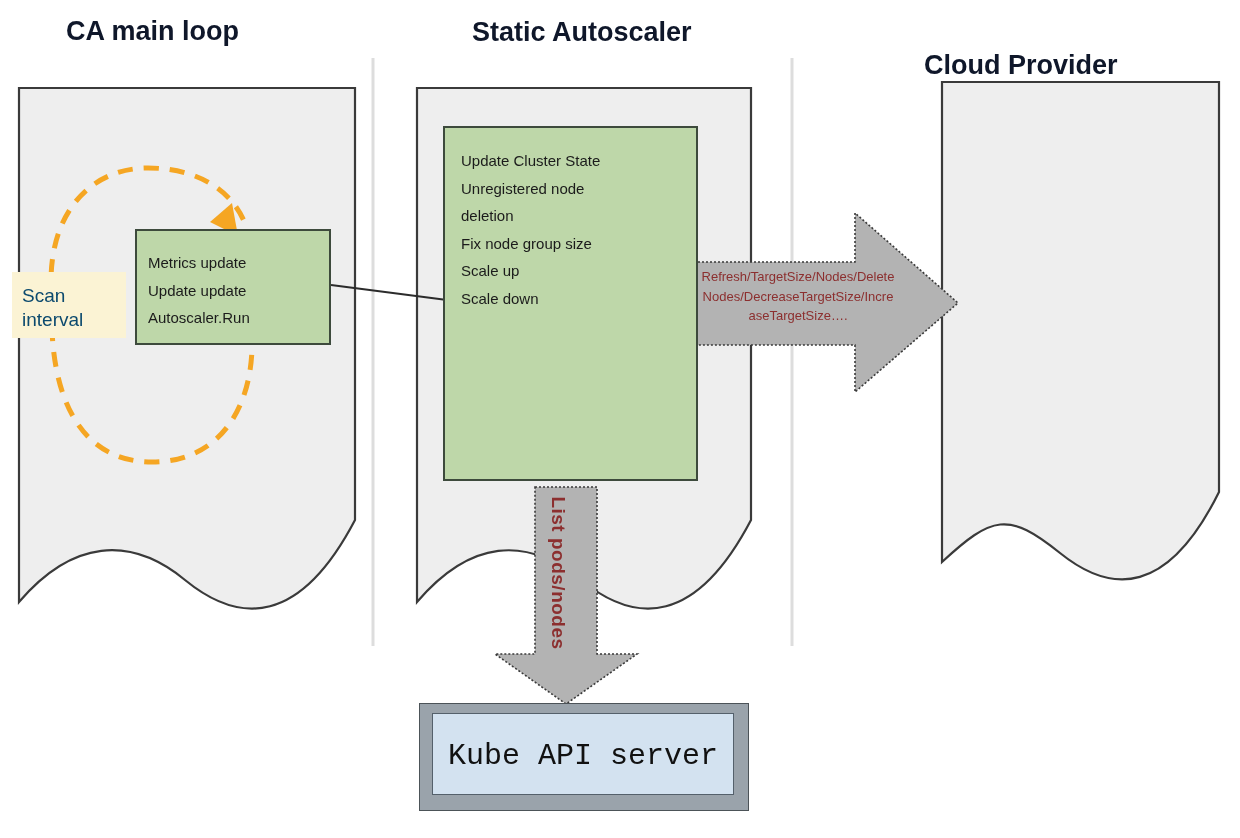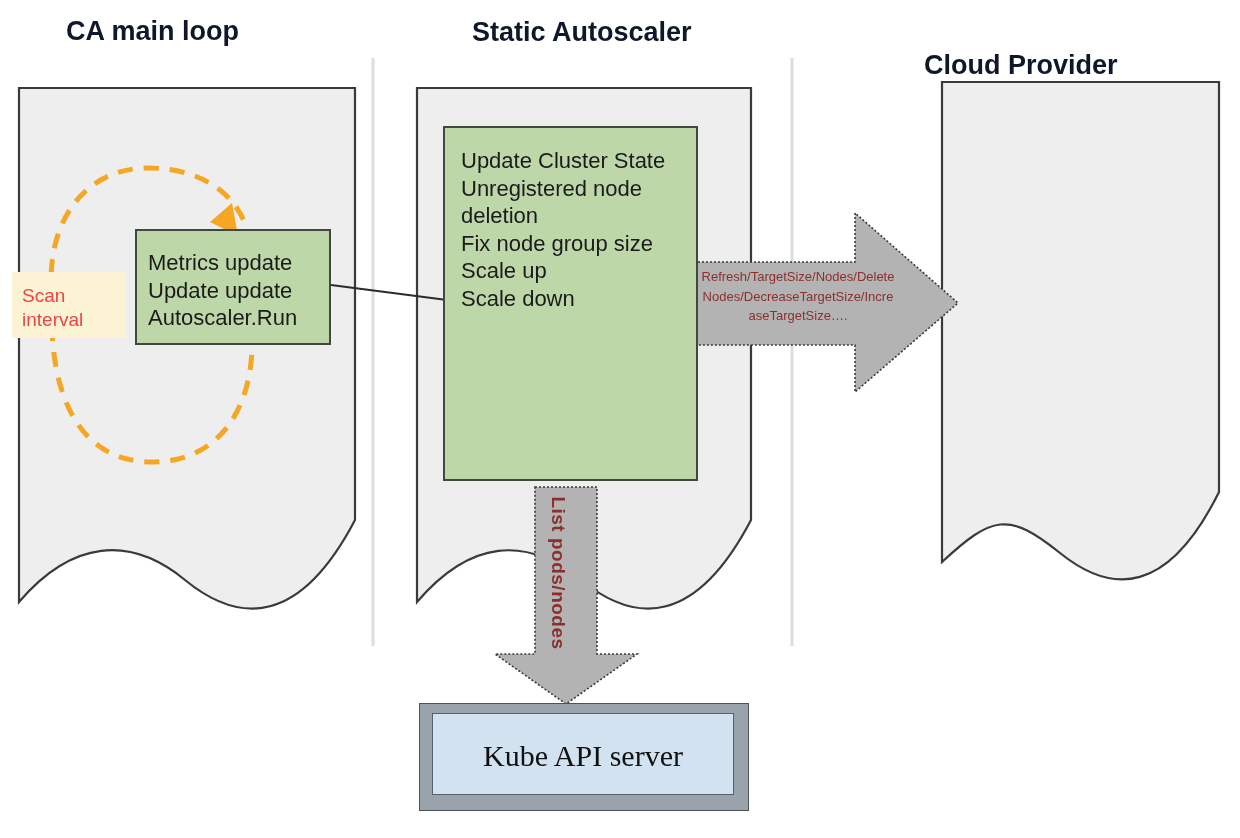--- a/index.html
+++ b/index.html
@@ -35,21 +35,21 @@
 
   .proc-box {
     position: absolute;
     background: #bed7a9;
     border: 2px solid #3d4a3c;
     box-sizing: border-box;
   }
   .proc-text {
     position: absolute;
     font-family: "Liberation Sans", sans-serif;
-    font-size: 22px;
+    font-size: 15px;
     line-height: 27.5px;
     color: #1b1b1b;
     white-space: pre-line;
   }
 
   #box-left { left: 135px; top: 229px; width: 196px; height: 116px; }
   #box-left-text { left: 148px; top: 249px; width: 180px; }
 
   #box-mid { left: 443px; top: 126px; width: 255px; height: 355px; }
   #box-mid-text { left: 461px; top: 147px; width: 240px; }
@@ -61,21 +61,21 @@
     background: #fbf3d4;
     box-sizing: border-box;
   }
   #scan-note-text {
     position: absolute;
     left: 22px; top: 284px;
     width: 100px;
     font-family: "Liberation Sans", sans-serif;
     font-size: 19px;
     line-height: 24px;
-    color: #ef4444;
+    color: #0c4a6e;
     white-space: pre-line;
   }
 
   .arrow-label {
     position: absolute;
     font-family: "Liberation Sans", sans-serif;
     color: #8c2f2f;
     text-align: center;
   }
   #cloud-arrow-label {
@@ -110,21 +110,21 @@
     width: 302px; height: 82px;
     background: #d3e2f0;
     border: 1.5px solid #54606b;
     box-sizing: border-box;
   }
   #kube-label {
     position: absolute;
     left: 432px; top: 739px;
     width: 302px;
     text-align: center;
-    font-family: Liberation Serif, serif;
+    font-family: Liberation Mono, monospace;
     font-size: 30px;
     color: #111111;
   }
 </style>
 </head>
 <body>
 
 <svg id="canvas" viewBox="0 0 1240 838" xmlns="http://www.w3.org/2000/svg">
 
   <line x1="373" y1="58" x2="373" y2="646" stroke="#dddddd" stroke-width="3"></line>

